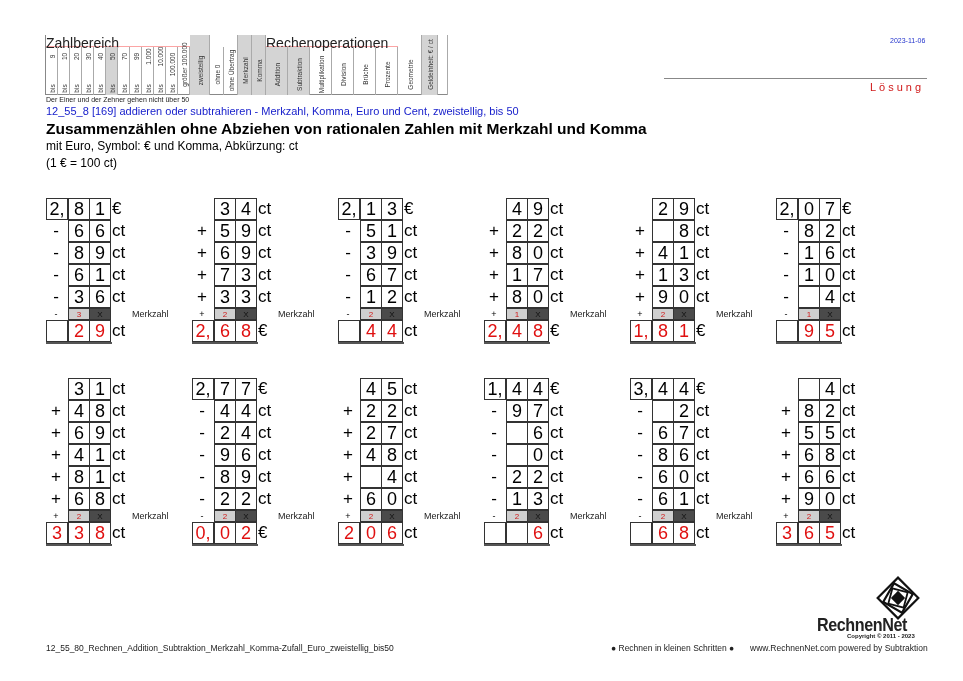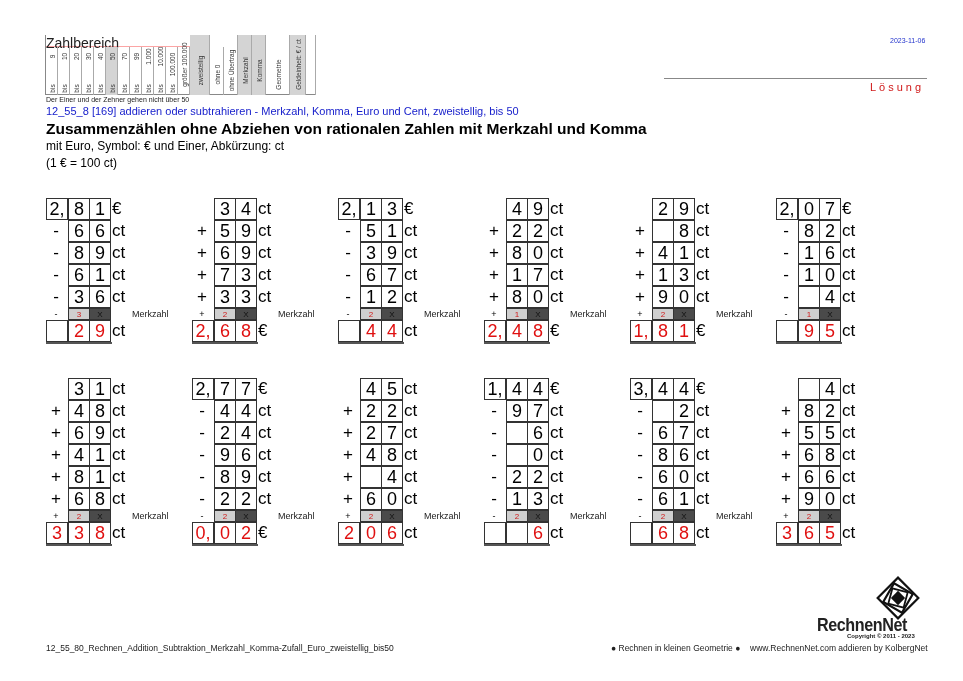--- a/index.html
+++ b/index.html
@@ -106,37 +106,58 @@
     </div>
     <div class="cat-col" style="width: 14px;">
       <div class="cat-vtext" style="top: 32px;">ohne Übertrag</div>
     </div>
     <div class="cat-col shaded" style="width: 14px;">
       <div class="cat-vtext" style="top: 32px;">Merkzahl</div>
     </div>
     <div class="cat-col shaded" style="width: 14px;">
       <div class="cat-vtext" style="top: 32px;">Komma</div>
     </div>
+    <div style="position: relative; display: flex; padding-top: 12px;">
+      <div class="cat-group-title" style="left: 0px; right: 0px;">Rechenoperationen</div>
+      <div class="cat-col shaded" style="width: 22px; height: 48px;">
+        <div class="cat-vtext" style="top: 24px;">Addition</div>
+      </div>
+      <div class="cat-col shaded" style="width: 22px; height: 48px;">
+        <div class="cat-vtext" style="top: 24px;">Subtraktion</div>
+      </div>
+      <div class="cat-col" style="width: 22px; height: 48px;">
+        <div class="cat-vtext" style="top: 24px;">Multiplikation</div>
+      </div>
+      <div class="cat-col" style="width: 22px; height: 48px;">
+        <div class="cat-vtext" style="top: 24px;">Division</div>
+      </div>
+      <div class="cat-col" style="width: 22px; height: 48px;">
+        <div class="cat-vtext" style="top: 24px;">Brüche</div>
+      </div>
+      <div class="cat-col" style="width: 22px; height: 48px;">
+        <div class="cat-vtext" style="top: 24px;">Prozente</div>
+      </div>
+    </div>
     <div class="cat-col" style="width: 24px;">
       <div class="cat-vtext" style="top: 36px;">Geometrie</div>
     </div>
     <div class="cat-col shaded" style="width: 16px;">
       <div class="cat-vtext" style="top: 26px;">Geldeinheit: € / ct</div>
     </div>
     <div class="cat-col" style="width: 10px;"></div>
   </div>
 
 <div class="date">2023-11-06</div>
 <div class="hr-line"></div>
 <div class="loesung">Lösung</div>
 
 <div class="note">Der Einer und der Zehner gehen nicht über 50</div>
 <div class="code-line">12_55_8   [169]   addieren oder subtrahieren - Merkzahl, Komma, Euro und Cent, zweistellig, bis 50</div>
 <div class="title">Zusammenzählen ohne Abziehen von rationalen Zahlen mit Merkzahl und Komma</div>
-<div class="sub1">mit Euro, Symbol: € und Einer, Abkürzung: ct</div>
+<div class="sub1">mit Euro, Symbol: € und Komma, Abkürzung: ct</div>
 <div class="sub2">(1 € = 100 ct)</div>
 
 <div id="problems">
     <div class="problem" style="left: 46px; top: 198px;">
       <div class="box" style="left: 0px; top: 0px;">2,</div>
       <div class="box" style="left: 22px; top: 0px;">8</div>
       <div class="box" style="left: 43px; top: 0px;">1</div>
       <div class="unit" style="left: 66px; top: 0px;">€</div>
       <div class="op" style="top: 22px;">-</div>
       <div class="box" style="left: 22px; top: 22px;">6</div>
@@ -527,14 +548,14 @@
   <g transform="translate(26,24)">
     <rect x="-20" y="-20" width="40" height="40" transform="rotate(45) scale(0.72)" fill="none" stroke="#111" stroke-width="3"></rect>
     <rect x="-15" y="-15" width="30" height="30" transform="rotate(30) scale(0.72)" fill="none" stroke="#111" stroke-width="3"></rect>
     <rect x="-11" y="-11" width="22" height="22" transform="rotate(15) scale(0.72)" fill="none" stroke="#111" stroke-width="2.5"></rect>
     <rect x="-7" y="-7" width="14" height="14" transform="rotate(45) scale(0.72)" fill="#111"></rect>
   </g>
 </svg>
 <div class="logo-name">RechnenNet</div>
 <div class="copyright">Copyright © 2011 - 2023</div>
 <div class="foot-left">12_55_80_Rechnen_Addition_Subtraktion_Merkzahl_Komma-Zufall_Euro_zweistellig_bis50</div>
-<div class="foot-mid">● Rechnen in kleinen Geometrie ●</div>
-<div class="foot-right">www.RechnenNet.com addieren by KolbergNet</div>
+<div class="foot-mid">● Rechnen in kleinen Schritten ●</div>
+<div class="foot-right">www.RechnenNet.com powered by Subtraktion</div>
 
 </body></html>

